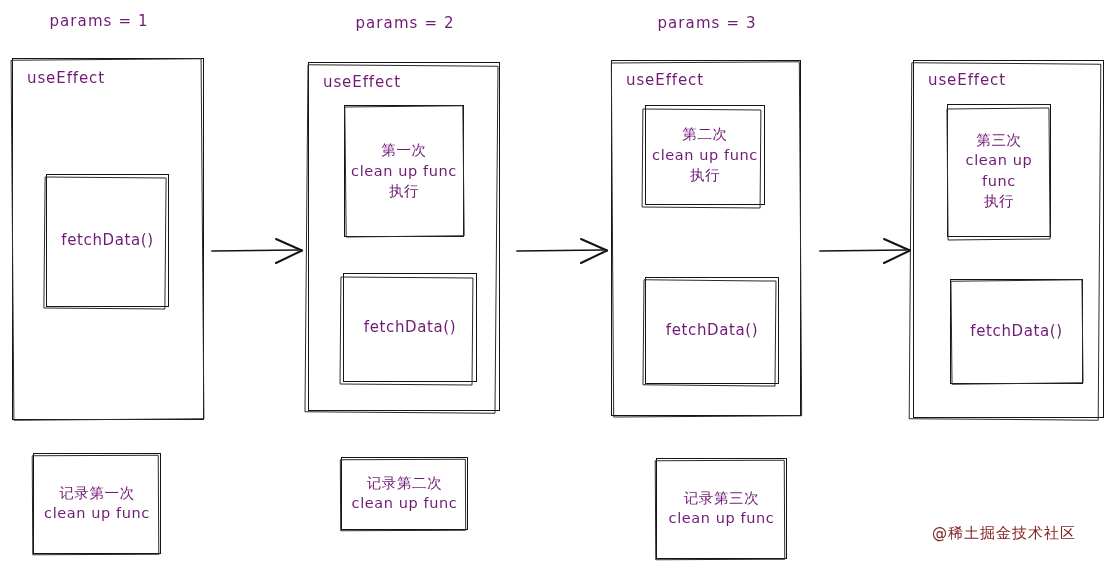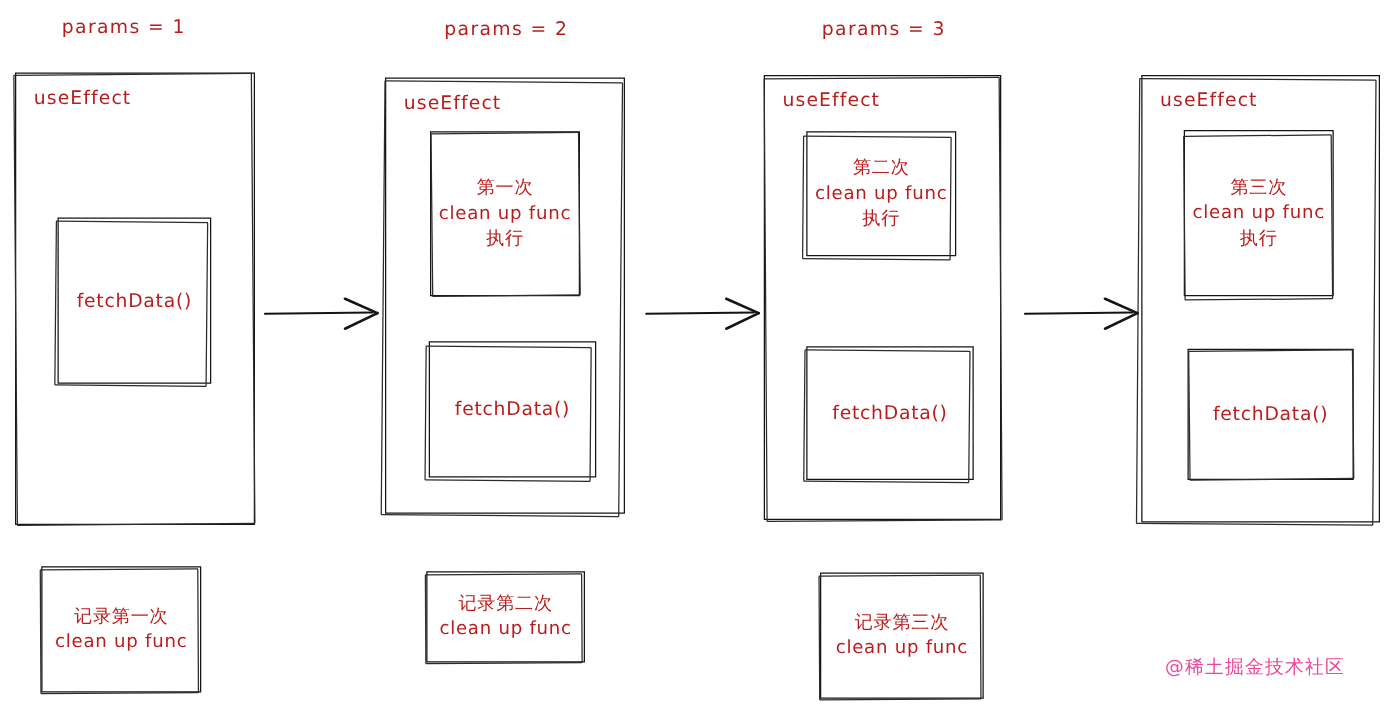--- a/index.html
+++ b/index.html
@@ -57,21 +57,21 @@
   .inner-box.tilt-b::before { transform: rotate(-0.6deg) translate(2px, -1px); }
   .inner-box.tilt-c::before { transform: rotate(0.48deg) translate(-2px, 2px); }
   .inner-box.tilt-d::before { transform: rotate(-0.5deg) translate(1px, 2px); }
 
   .bottom-box { z-index: 2; }
 
   
   .hand {
     font-family: "DejaVu Sans", sans-serif;
     letter-spacing: 0.6px;
-    color: #b91c1c;
+    color: #701a75;
     white-space: nowrap;
   }
 
   .params-label {
     position: absolute;
     font-size: 15px;
     letter-spacing: 1.1px;
     text-align: center;
     z-index: 3;
   }
@@ -105,21 +105,21 @@
   
   .arrow {
     position: absolute;
     z-index: 2;
   }
 
   
   .watermark {
     position: absolute;
     font-size: 15px;
-    color: #ec4899;
+    color: #7f1d1d;
     letter-spacing: 1px;
     z-index: 4;
     white-space: nowrap;
   }
 </style>
 </head>
 <body>
 
 <div id="canvas">
 
@@ -190,21 +190,21 @@
     <svg width="100" height="36" viewBox="0 0 100 36">
       <path d="M2,19 L88,18" stroke="#141414" stroke-width="1.7" fill="none" stroke-linecap="round"></path>
       <path d="M66,7 L92,18.5" stroke="#141414" stroke-width="2" fill="none" stroke-linecap="round"></path>
       <path d="M92,18.5 L66,31" stroke="#141414" stroke-width="2" fill="none" stroke-linecap="round"></path>
     </svg>
   </div>
 
   <div class="sketch-box outer-box tilt-d" style="left:913px; top:60px; width:191px; height:358px;">
     <div class="useeffect-label hand">useEffect</div>
   </div>
-  <div class="sketch-box inner-box tilt-d" style="left:947px; top:104px; width:120px; height:133px;">
+  <div class="sketch-box inner-box tilt-d" style="left:947px; top:104px; width:104px; height:133px;">
     <div class="box-text hand">第三次
 clean up func
 执行</div>
   </div>
   <div class="sketch-box inner-box tilt-b" style="left:950px; top:279px; width:133px; height:105px;">
     <div class="box-text single hand">fetchData()</div>
   </div>
 
   <div class="watermark" style="left:932px; top:524px;">@稀土掘金技术社区</div>
 

